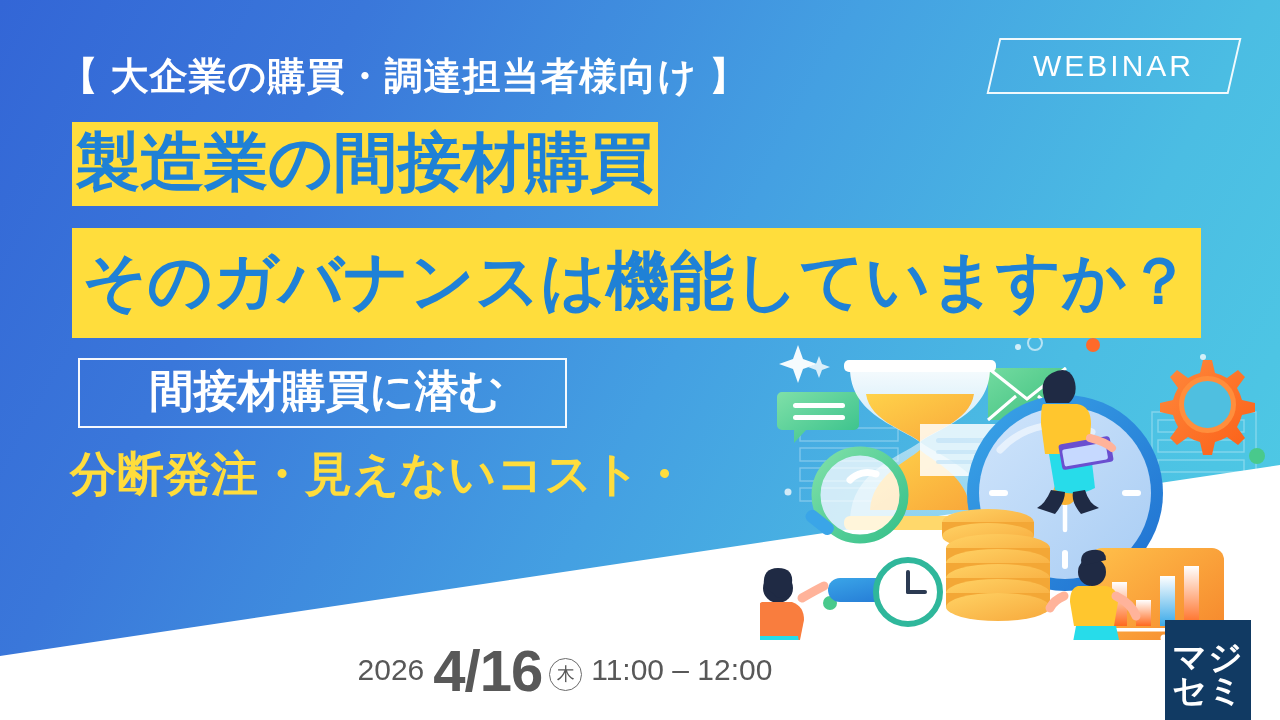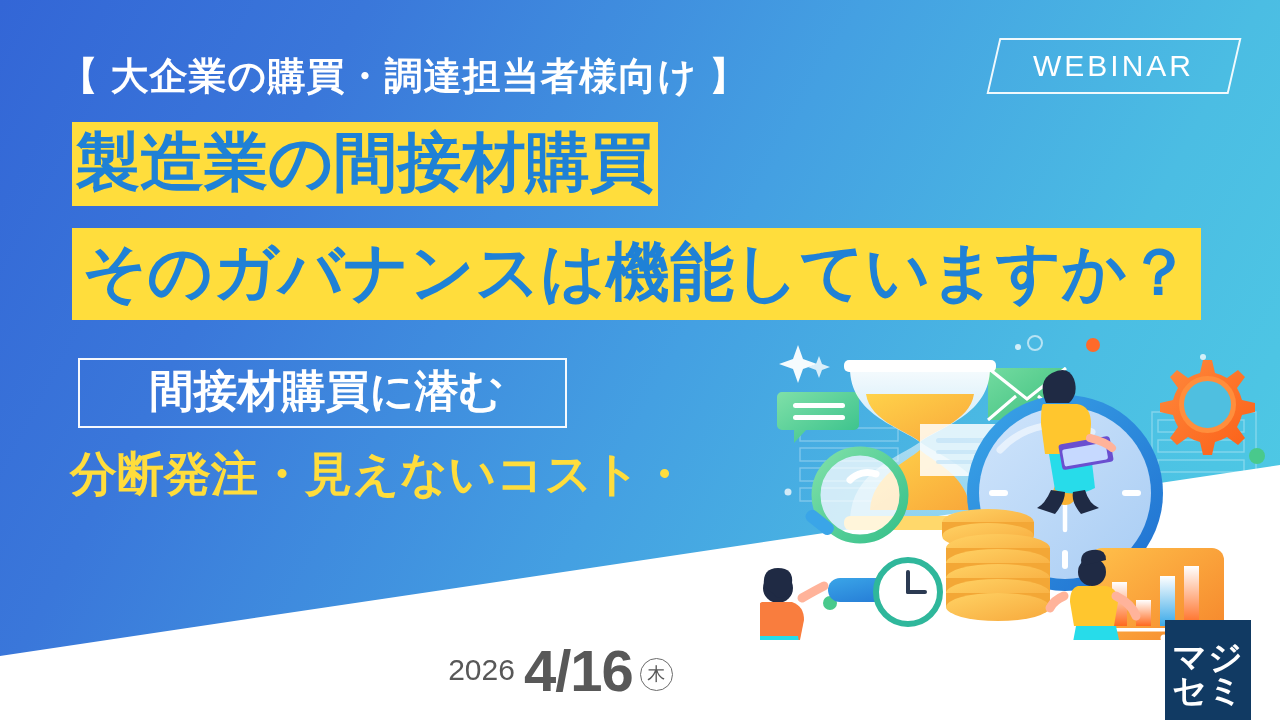--- a/index.html
+++ b/index.html
@@ -47,21 +47,21 @@
   .hl-bar{
     position:absolute;z-index:20;
     background:#ffdd3c;
     color:#1f81d6;
     font-weight:700;
     display:flex;align-items:center;
     white-space:nowrap;
     letter-spacing:0px;
   }
   .hl-1{left:72px;top:122px;height:84px;padding:0 4px;font-size:64px;}
-  .hl-2{left:72px;top:228px;height:84px;padding:4px 10px;font-size:64px;}
+  .hl-2{left:72px;top:228px;height:84px;padding:13px 10px;font-size:64px;}
   .hl-bar span{display:block;transform:translateY(-2px);}
 
   
   .sub-box{
     position:absolute;left:78px;top:358px;width:485px;height:66px;
     border:2px solid rgba(255,255,255,.95);
     display:flex;align-items:center;justify-content:center;
     z-index:20;
   }
   .sub-box span{
@@ -330,20 +330,21 @@
   </div>
 
   <div class="emph emph-1">
     <span class="y">分断発注・見えないコスト・</span>
   </div>
 
   <div class="dateline">
     <span class="d-year">2026</span>
     <span class="d-md">4/16</span>
     <span class="d-dow">木</span>
+    <span class="d-time">11:00 – 12:00</span>
   </div>
 
   <div class="logo">
     <span>マジ</span>
     <span>セミ</span>
   </div>
 
 </div>
 
 </body></html>

